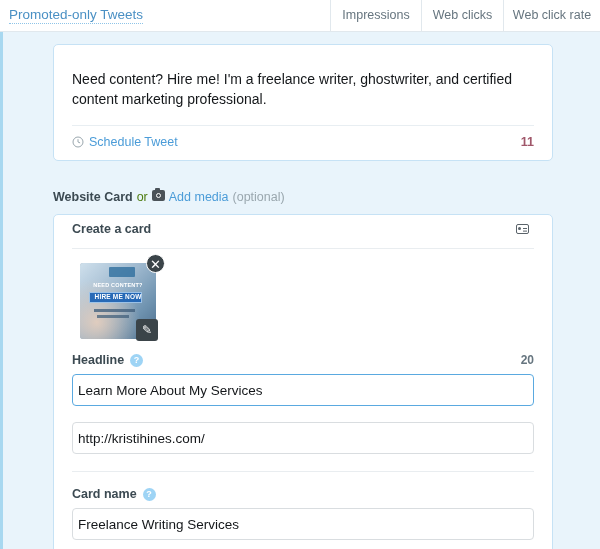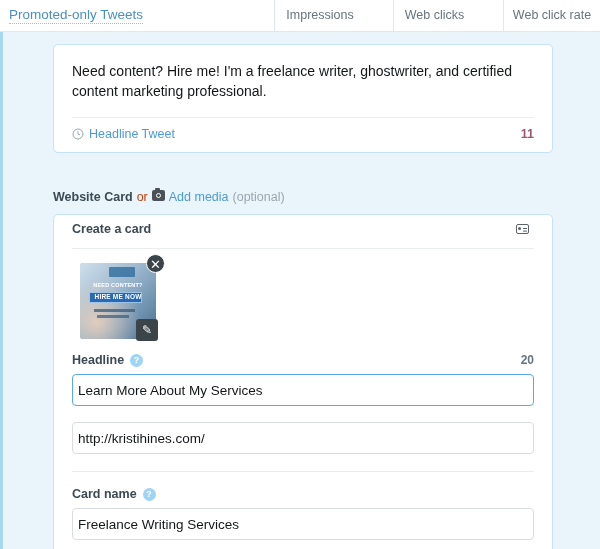--- a/index.html
+++ b/index.html
@@ -18,21 +18,20 @@
   }
 
   
   .topbar {
     position: relative;
     height: 31px;
     background: #ffffff;
     border-bottom: 1px solid #e1e8ed;
     display: flex;
     align-items: center;
-    gap: 28px;
   }
   .promoted-link {
     margin-left: 9px;
     font-size: 13.5px;
     color: #4a90c4;
     border-bottom: 1px dotted #8ec4e8;
     padding-bottom: 1px;
     line-height: 15px;
     cursor: pointer;
   }
@@ -66,21 +65,21 @@
     position: absolute;
     left: 50px;
     top: 12px;
     width: 500px;
     box-sizing: border-box;
     background: #ffffff;
     border: 1px solid #c6e2f5;
     border-radius: 5px;
   }
   .tweet-text {
-    padding: 16px 18px 2px 18px;
+    padding: 24px 18px 2px 18px;
     font-size: 14px;
     line-height: 20px;
     color: #14171a;
   }
   .tweet-divider {
     height: 1px;
     background: #e8eef2;
     margin: 14px 18px 0 18px;
   }
   .tweet-footer {
@@ -112,21 +111,21 @@
   
   .wc-label-row {
     position: absolute;
     left: 50px;
     top: 158px;
     display: flex;
     align-items: flex-start;
     font-size: 12.5px;
   }
   .wc-title { font-weight: bold; color: #3c4a52; }
-  .wc-or { color: #c2410c; margin: 0 4px; }
+  .wc-or { color: #4d7c0f; margin: 0 4px; }
   .camera-icon {
     display: inline-block;
     width: 13px;
     height: 11px;
     background: #4a5258;
     border-radius: 2px;
     position: relative;
     margin-right: 4px;
   }
   .camera-icon::before {
@@ -384,21 +383,21 @@
     <div class="tweet-divider"></div>
     <div class="tweet-footer">
       <span class="schedule-link">
         <span class="clock-icon">
           <svg width="12" height="12" viewBox="0 0 12 12">
             <circle cx="6" cy="6" r="5" fill="none" stroke="#9aa7ae" stroke-width="1"></circle>
             <line x1="6" y1="6" x2="6" y2="3.2" stroke="#9aa7ae" stroke-width="1"></line>
             <line x1="6" y1="6" x2="8.1" y2="6.9" stroke="#9aa7ae" stroke-width="1"></line>
           </svg>
         </span>
-        <span>Headline Tweet</span>
+        <span>Schedule Tweet</span>
       </span>
       <span class="char-count">11</span>
     </div>
   </div>
 
   <div class="wc-label-row">
     <span class="wc-title">Website Card</span>
     <span class="wc-or">or</span>
     <span class="camera-icon"></span>
     <span class="add-media">Add media</span>

